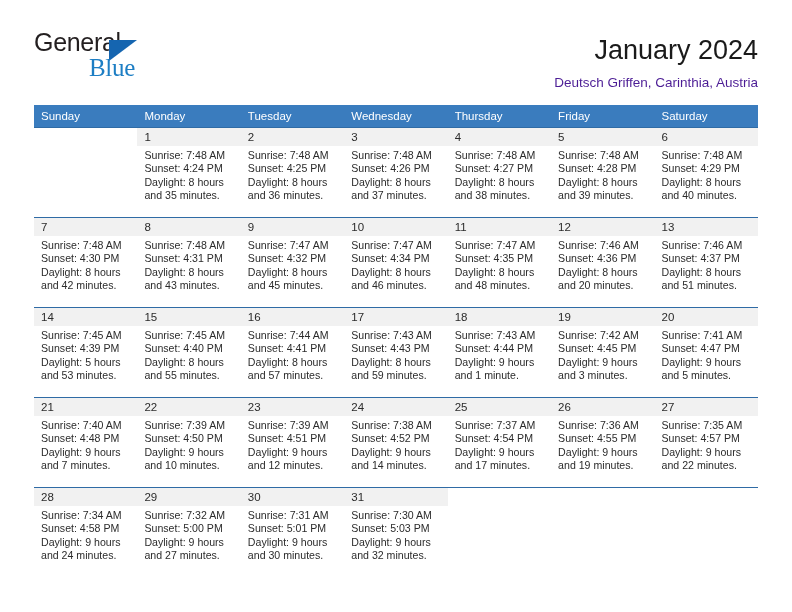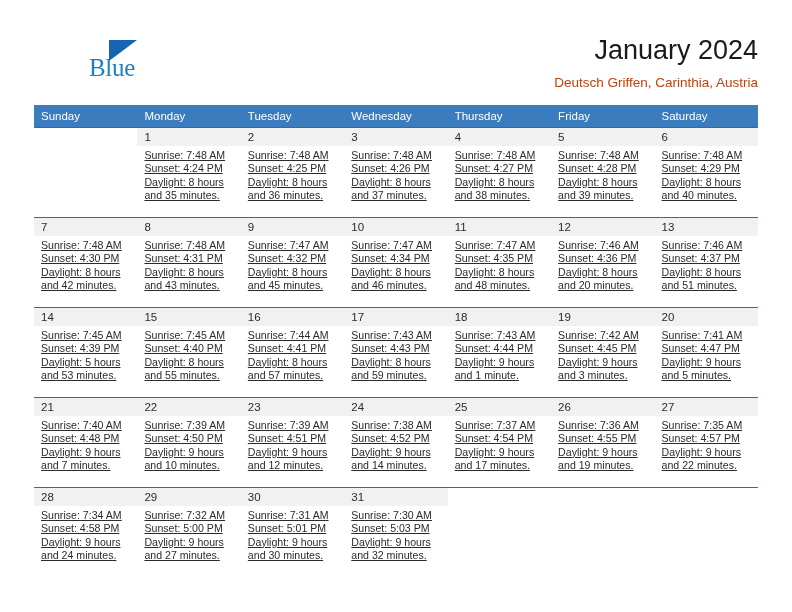--- a/index.html
+++ b/index.html
@@ -71,21 +71,21 @@
     text-align: right;
   }
   .cal-title {
     font-size: 27px;
     color: #1a1a1a;
     line-height: 32px;
     white-space: nowrap;
   }
   .cal-subtitle {
     font-size: 13.5px;
-    color: #c2410c;
+    color: #4c1d95;
     line-height: 18px;
     margin-top: 8px;
     white-space: nowrap;
     margin-left: 15px;
   }
 
   
   .calendar {
     position: absolute;
     left: 34px;
@@ -125,37 +125,37 @@
     line-height: 13px;
   }
   .daynum.empty {
     background: #ffffff;
   }
   .info {
     padding: 3px 6px 0 7px;
     font-size: 10.6px;
     line-height: 13.4px;
     color: #2b2b2b;
-    text-decoration: underline;
   }
   .info div {
     white-space: nowrap;
   }
   .info .daylight {
     white-space: normal;
   }
 </style>
 </head>
 <body>
 
 <div class="page">
 
   <div class="header">
 
     <div class="brand">
+      <span class="brand-general">General</span>
       <span class="brand-triangle"></span>
       <span class="brand-blue">Blue</span>
     </div>
 
     <div class="titles">
       <div class="cal-title">January 2024</div>
       <div class="cal-subtitle">Deutsch Griffen, Carinthia, Austria</div>
     </div>
 
   </div>

